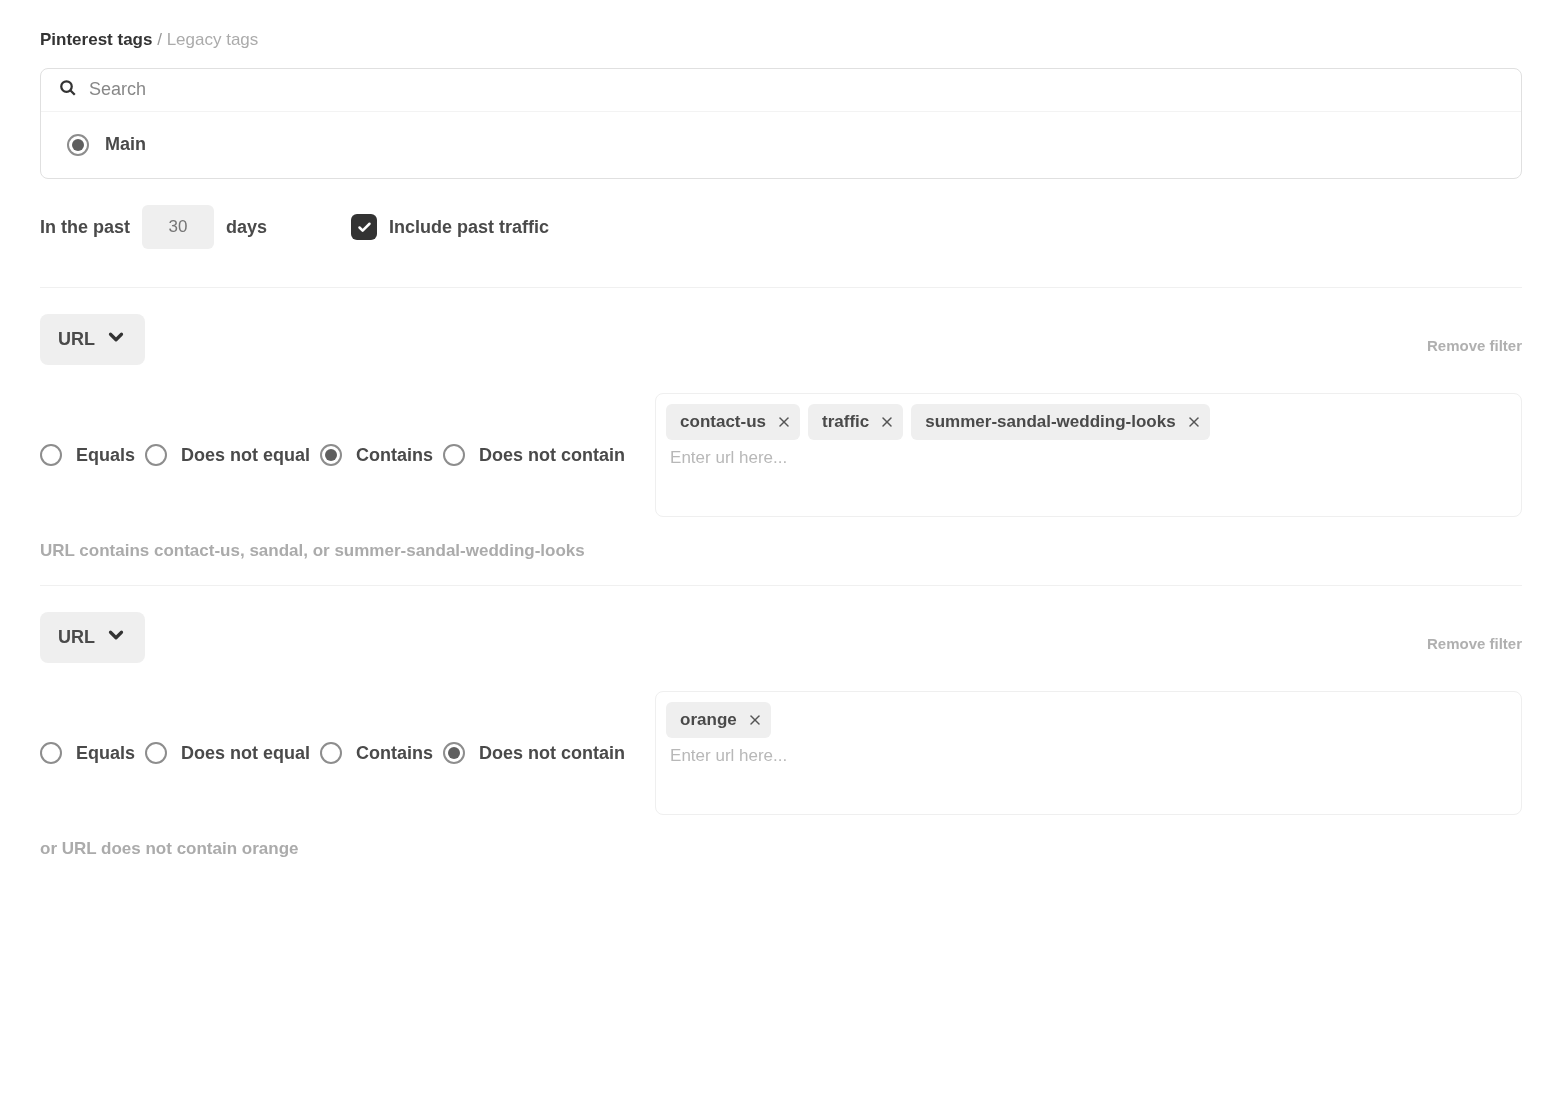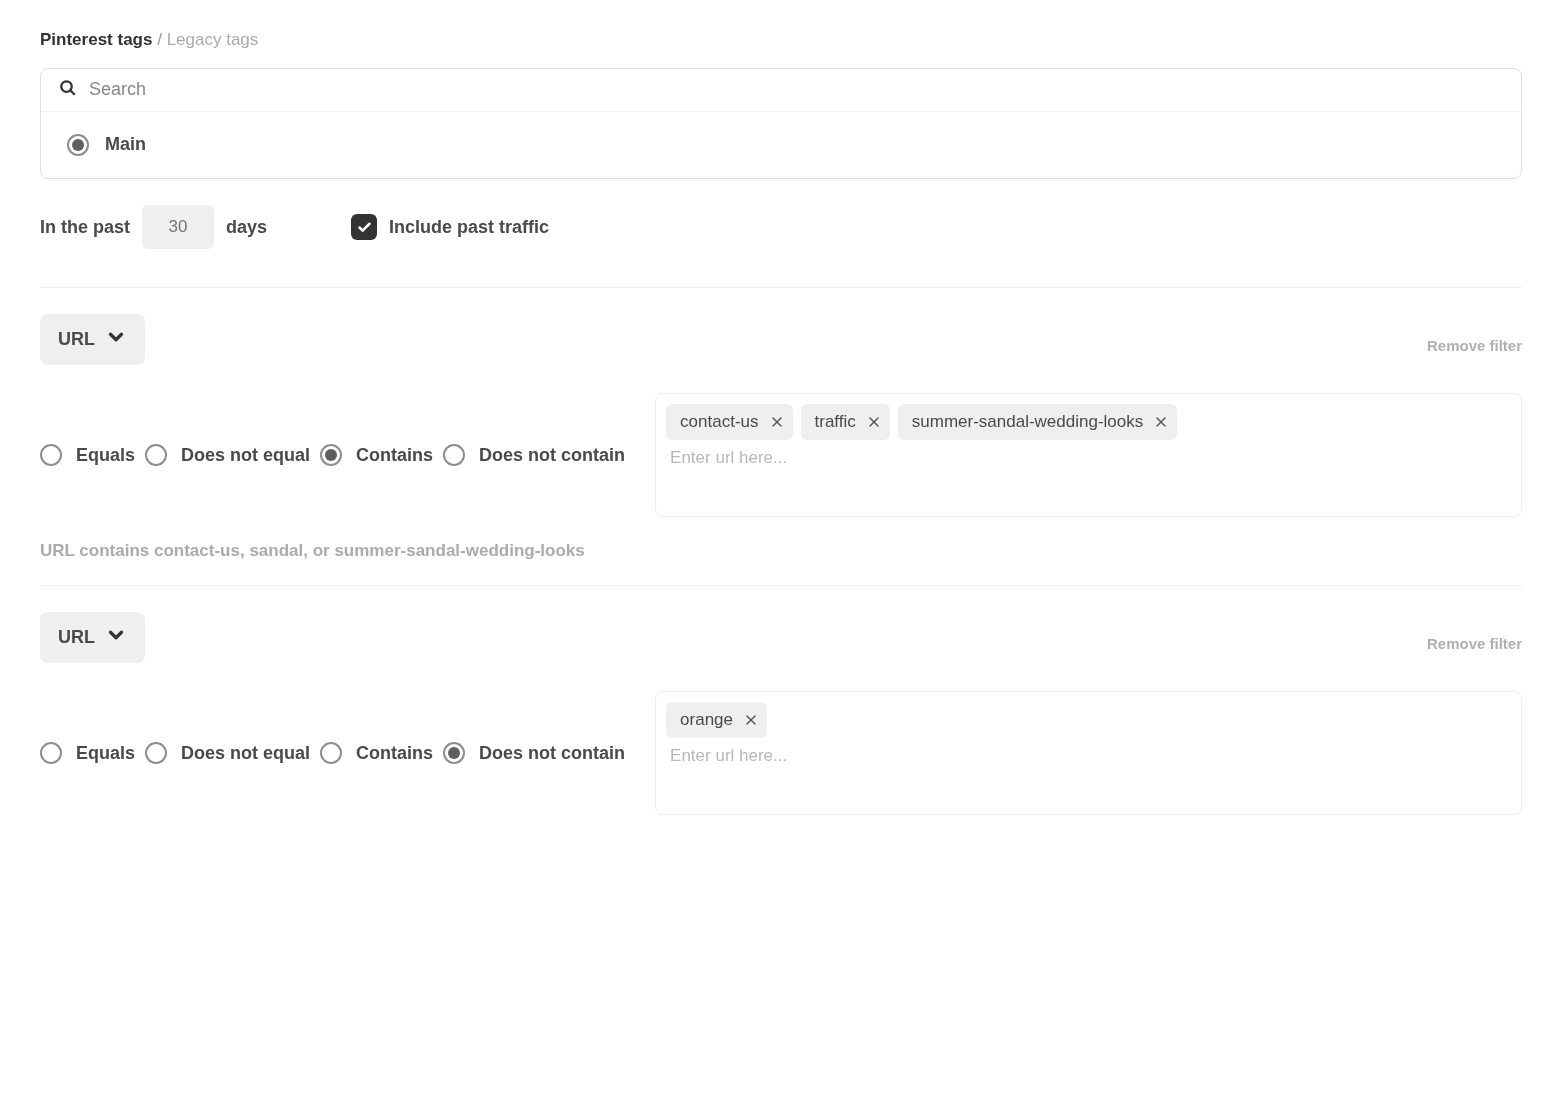--- a/index.html
+++ b/index.html
@@ -155,21 +155,21 @@
       flex-wrap: wrap;
       gap: 8px;
     }
     .chip {
       display: inline-flex;
       align-items: center;
       background: #efefef;
       border-radius: 6px;
       padding: 8px 10px 8px 14px;
       font-size: 17px;
-      font-weight: 400;
+      font-weight: 700;
       color: #4a4a4a;
       gap: 12px;
     }
     .chip .x {
       cursor: pointer;
       display: flex;
       align-items: center;
       color: #555;
     }
     .url-input {
@@ -330,14 +330,15 @@
               <span>orange</span>
               <span class="x">
                 <svg width="12" height="12" viewBox="0 0 24 24" fill="none" stroke="#555" stroke-width="3" stroke-linecap="round">
                   <line x1="4" y1="4" x2="20" y2="20"></line>
                   <line x1="20" y1="4" x2="4" y2="20"></line>
                 </svg>
               </span>
             </span>
           </div><input class="url-input" placeholder="Enter url here..." style=""></div>
       </div>
+      <div class="summary">or URL does not contain orange</div>
     </div>
   </div>
 
 </body></html>

